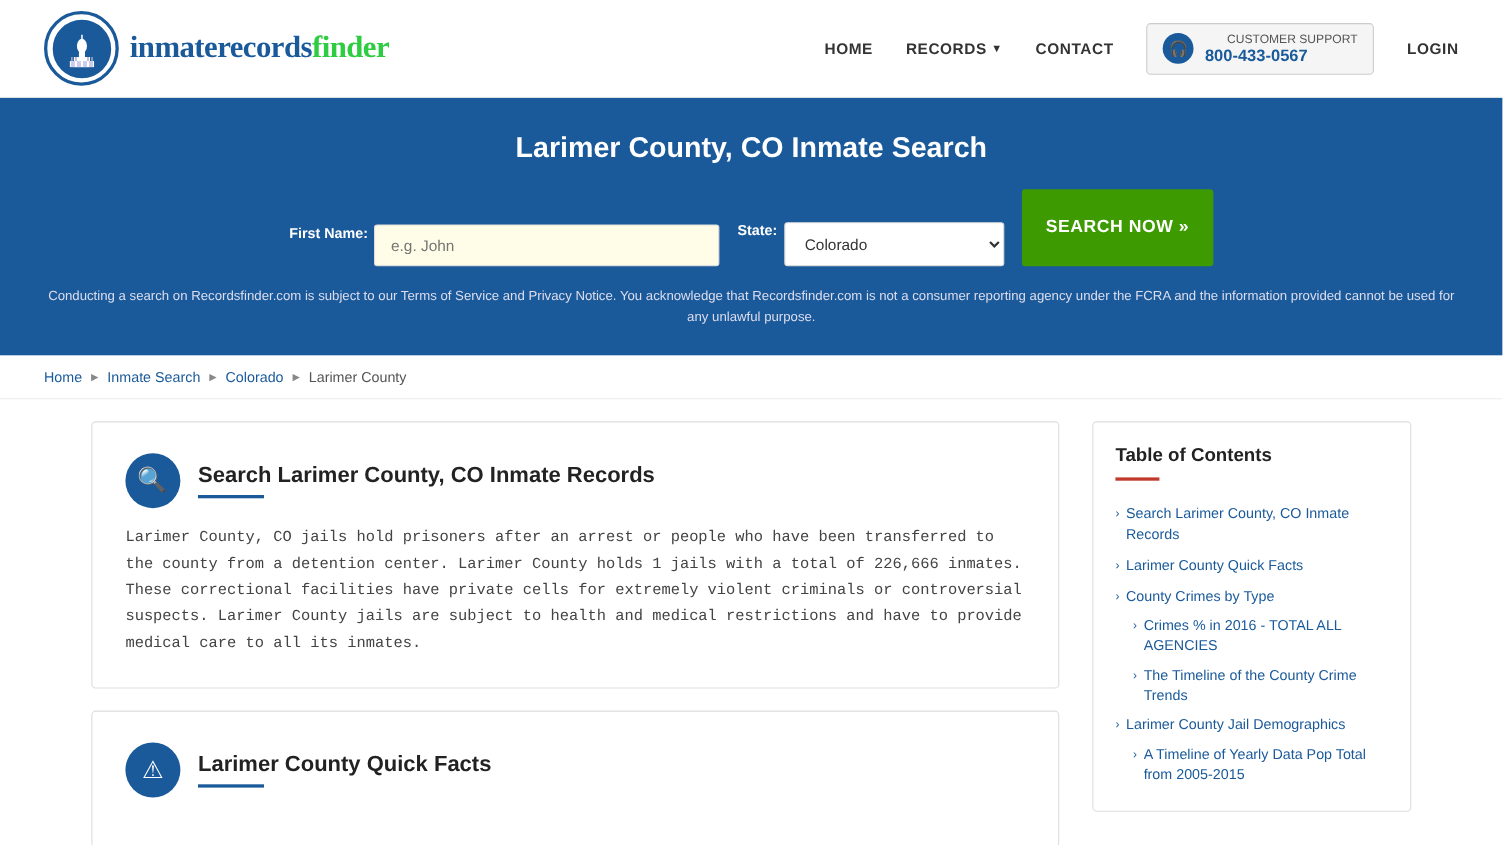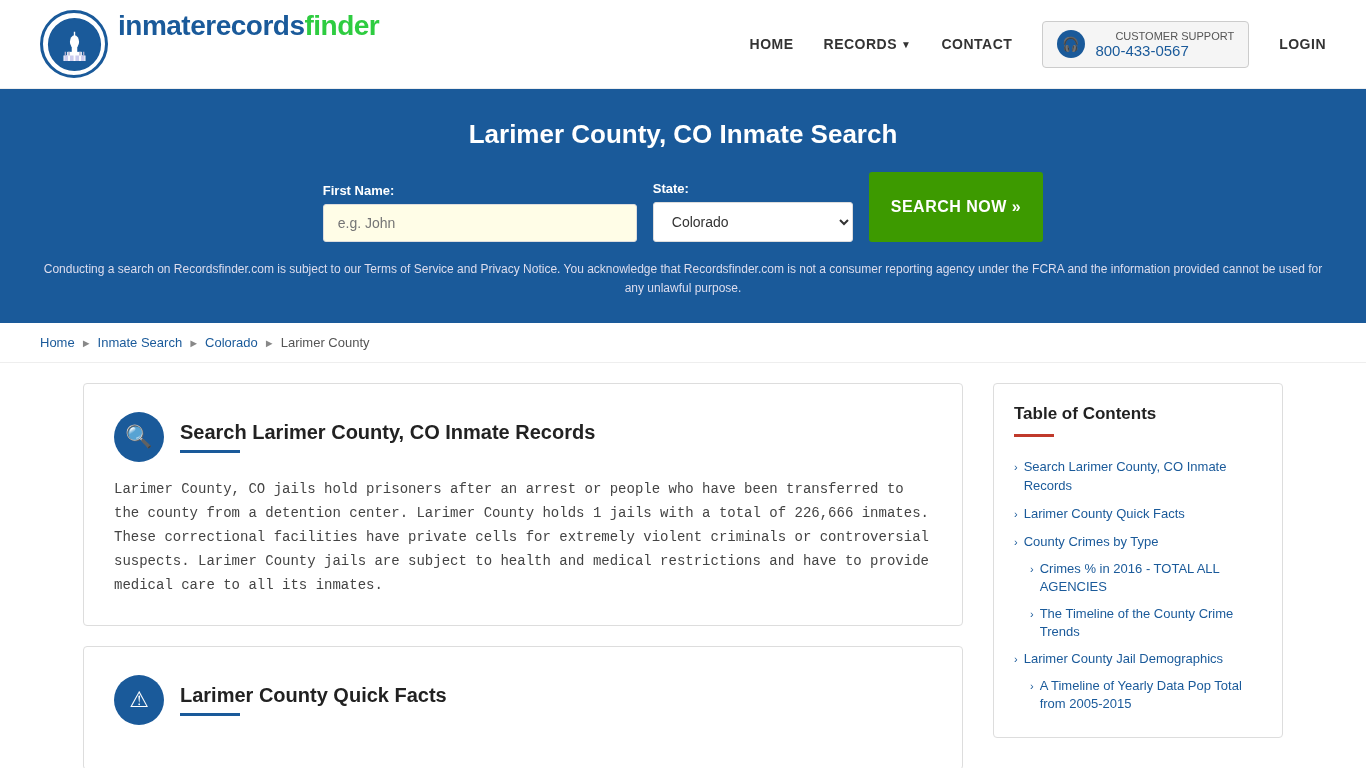--- a/index.html
+++ b/index.html
@@ -9,21 +9,23 @@
     .header {
       display: flex;
       align-items: center;
       justify-content: space-between;
       padding: 10px 40px;
       border-bottom: 1px solid #eee;
       background: #fff;
     }
     .logo-area {
       display: flex;
+      align-items: center;
       gap: 10px;
+      font-family: Liberation Serif, serif;
     }
     .logo-circle {
       width: 68px;
       height: 68px;
       border-radius: 50%;
       border: 3px solid #1a5a9a;
       background: #fff;
       display: flex;
       align-items: center;
       justify-content: center;
@@ -73,21 +75,21 @@
       height: 28px;
       background: #1a5a9a;
       border-radius: 50%;
       display: flex;
       align-items: center;
       justify-content: center;
       color: #fff;
       font-size: 14px;
     }
     .support-text { font-size: 11px; color: #555; margin-left: 20px; }
-    .support-number { font-size: 15px; font-weight: normal; color: #1a5a9a; }
+    .support-number { font-size: 15px; font-weight: bold; color: #1a5a9a; }
 
     .login-btn {
       font-size: 14px;
       font-weight: bold;
       color: #333;
       cursor: pointer;
       letter-spacing: 0.5px;
     }
 
     
@@ -103,21 +105,21 @@
       margin-bottom: 22px;
       color: #fff;
     }
     .search-form {
       display: flex;
       align-items: flex-end;
       justify-content: center;
       gap: 16px;
       margin-bottom: 18px;
     }
-    .form-group { display: flex; flex-direction: column; gap: 6px; text-align: left; }
+    .form-group { display: flex; flex-direction: row; gap: 6px; text-align: left; }
     .form-label { font-size: 13px; color: #fff; font-weight: bold; }
     .form-input {
       background: #fffde7;
       border: 1px solid #ddd;
       border-radius: 3px;
       padding: 10px 14px;
       font-size: 14px;
       color: #aaa;
       width: 314px;
       outline: none;

